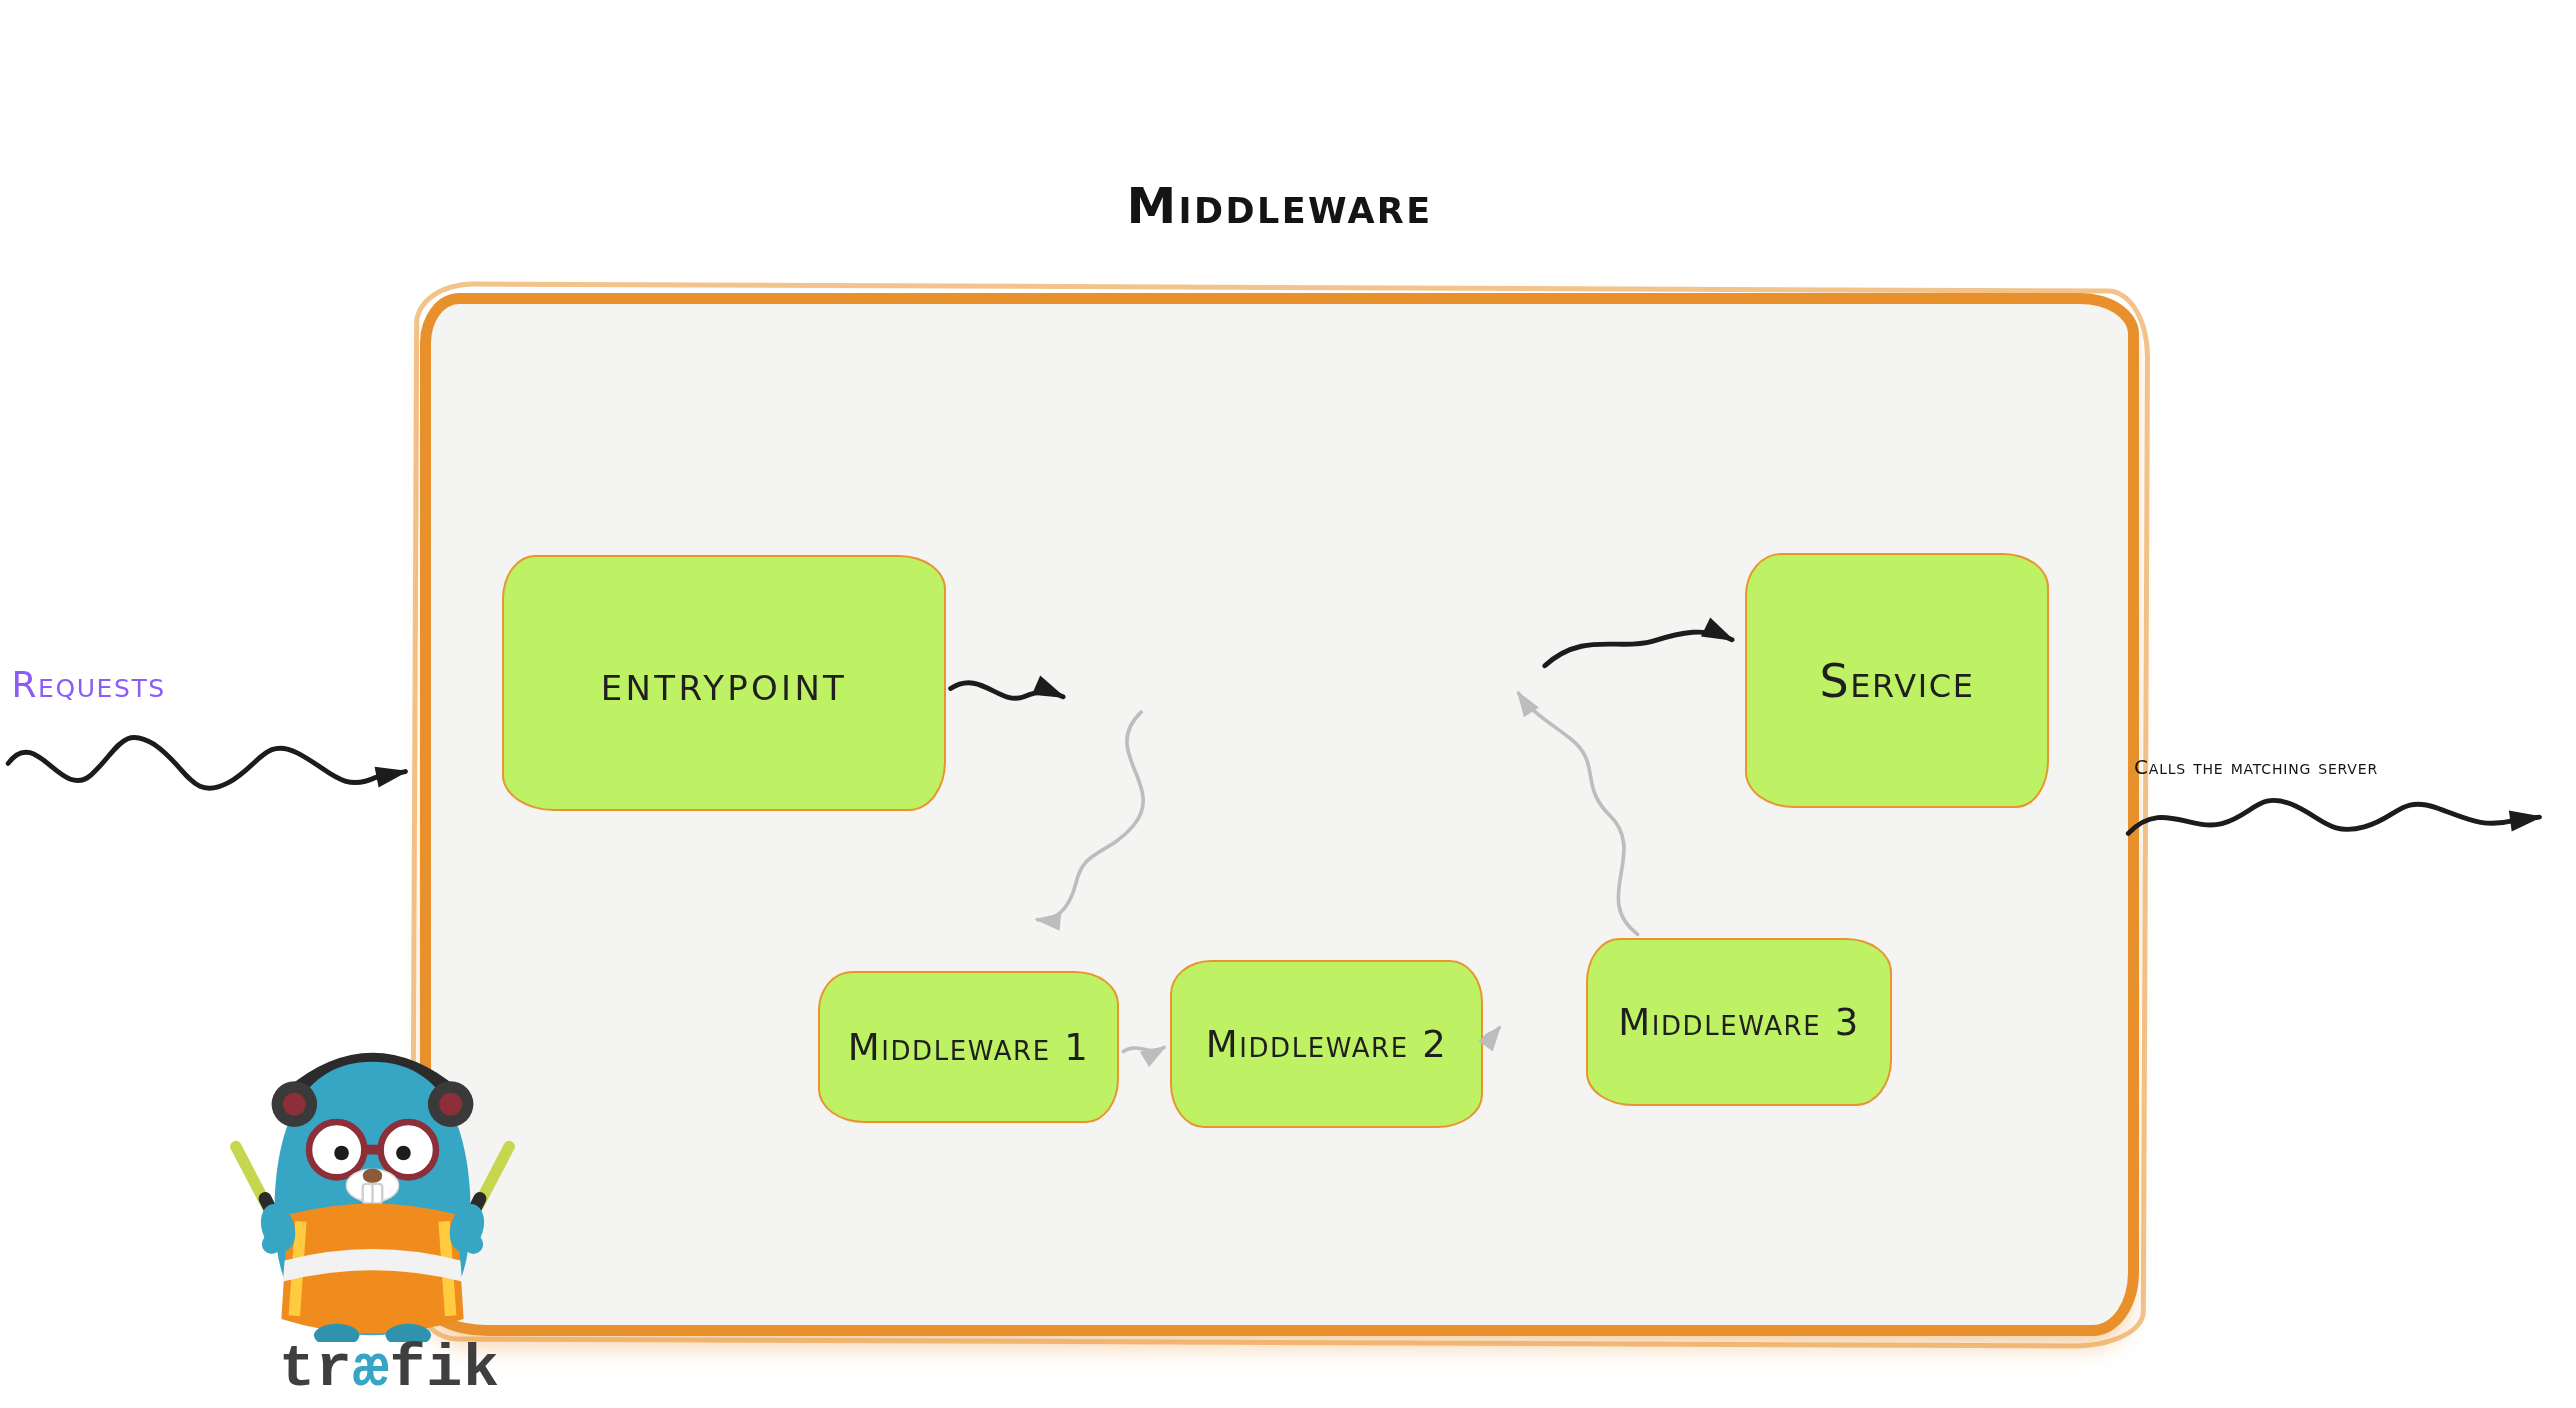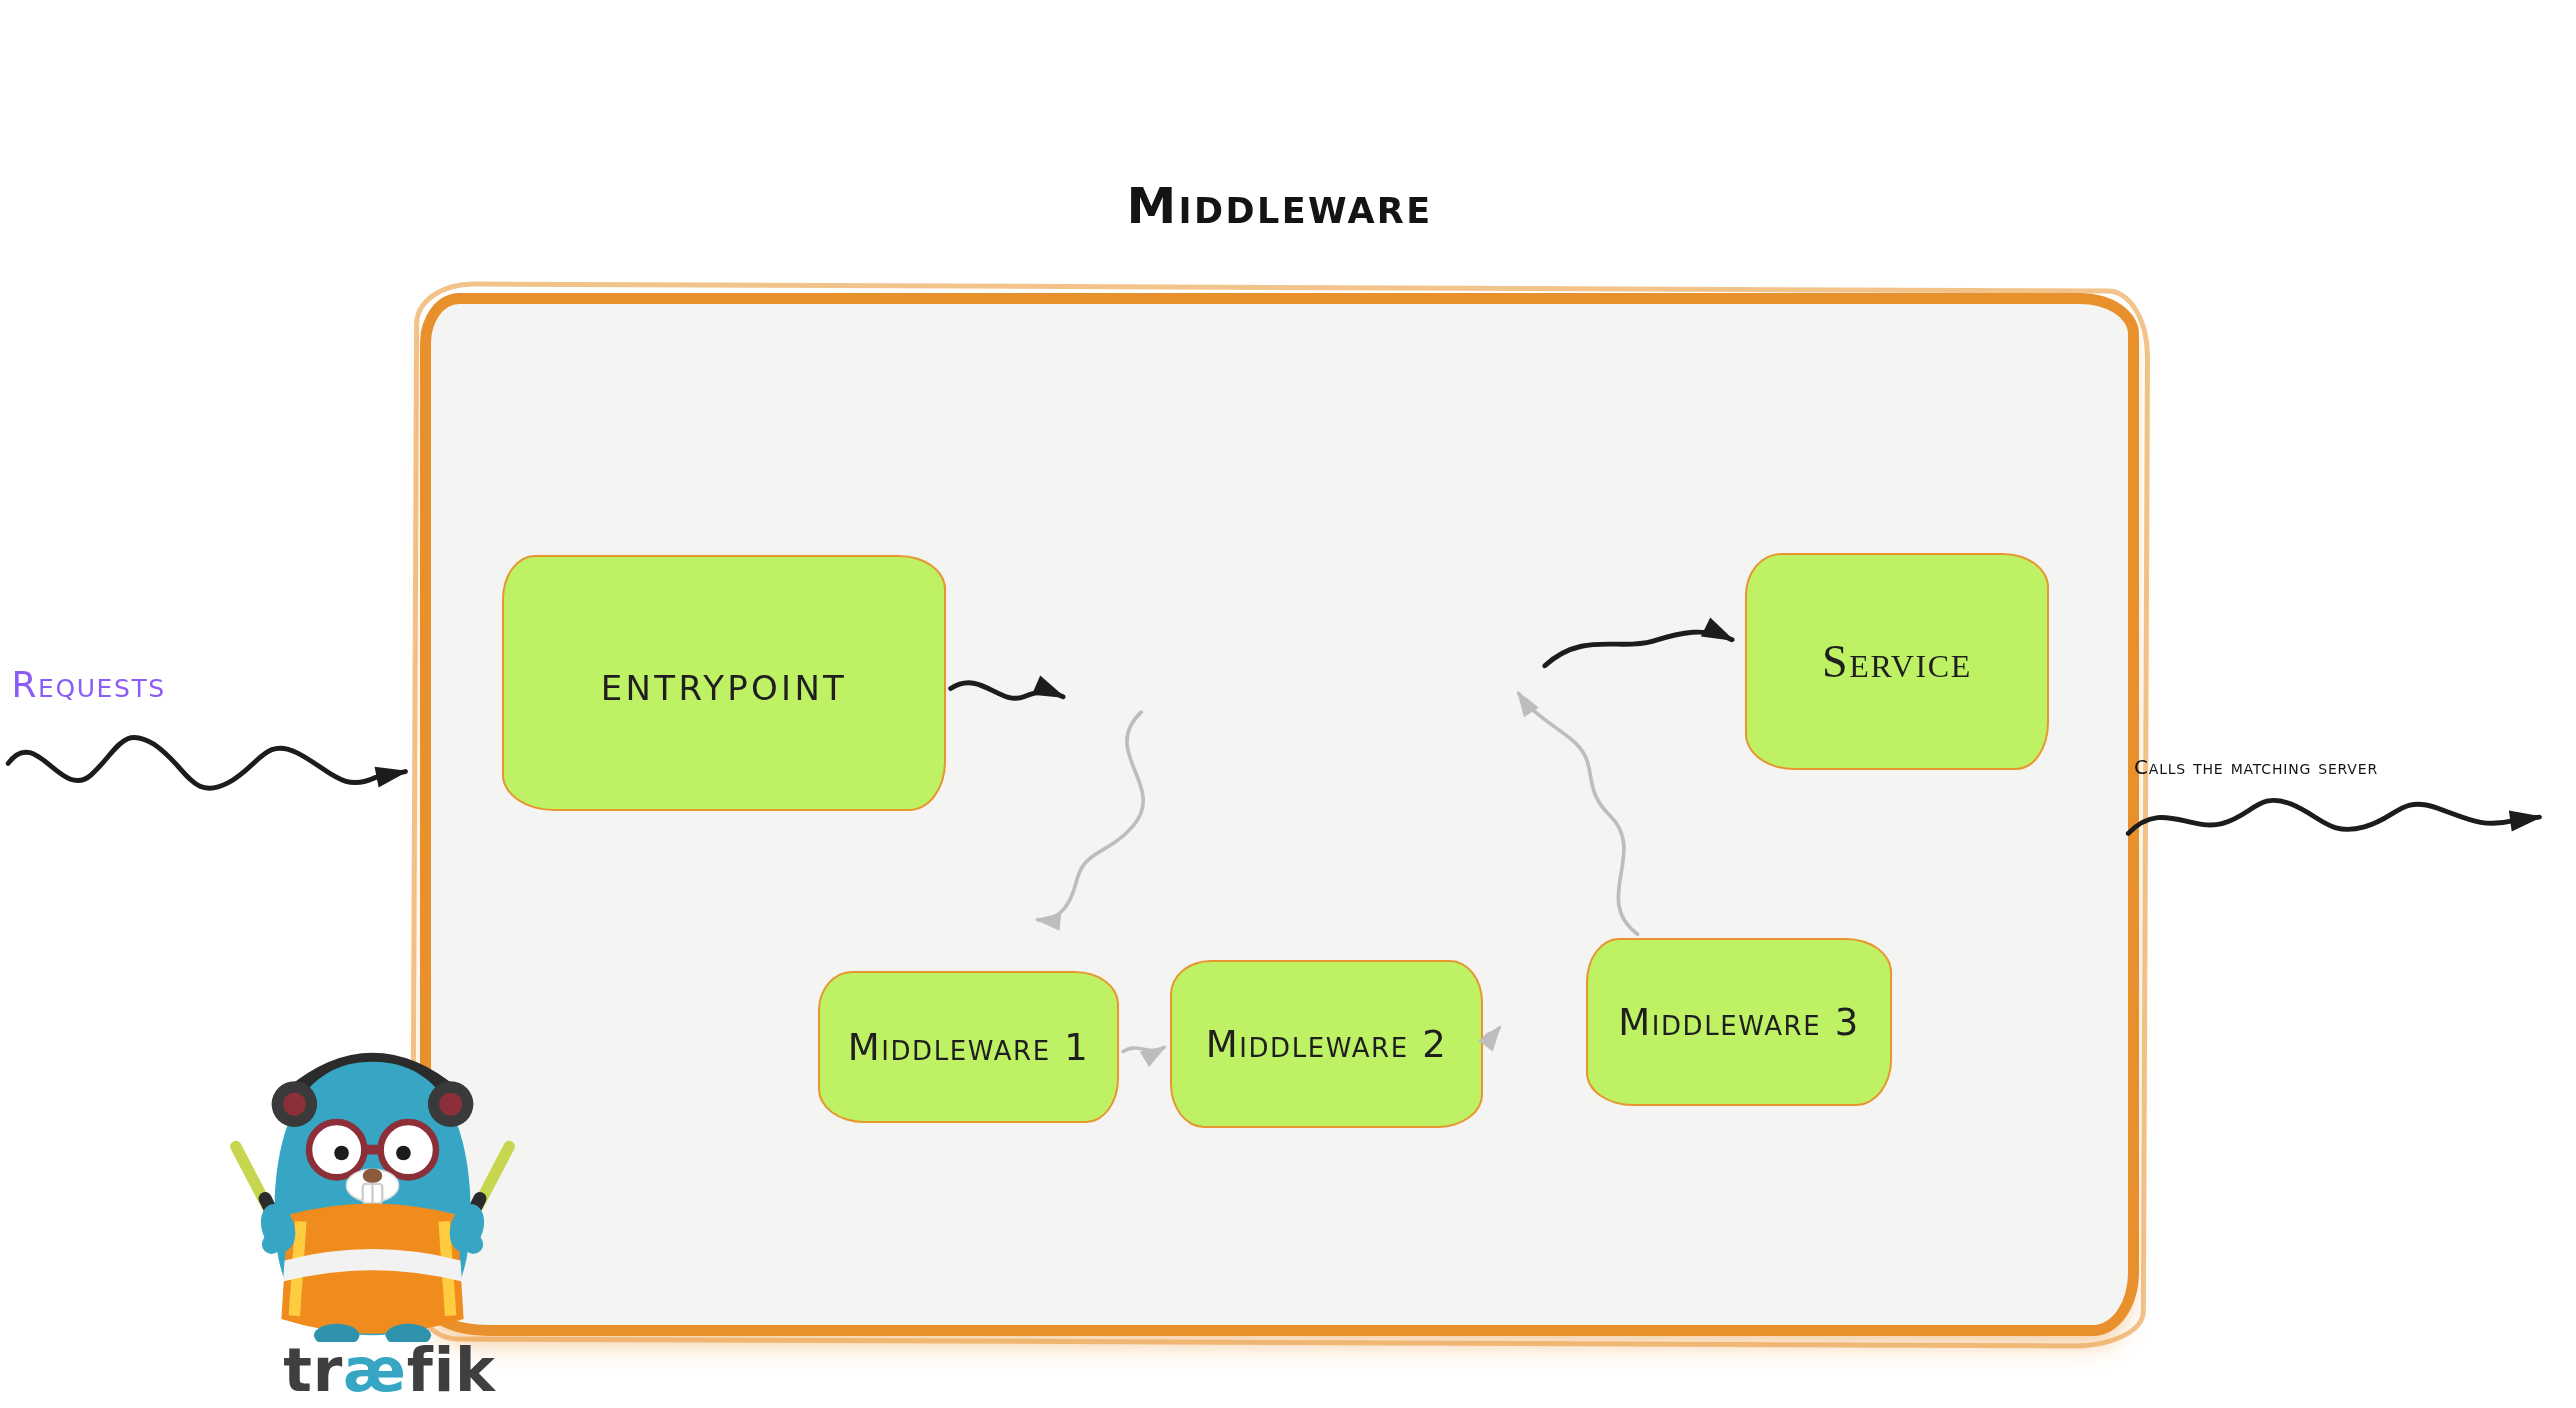--- a/index.html
+++ b/index.html
@@ -36,22 +36,22 @@
     border:2.4px solid #e8952f;
     font-variant:small-caps;
     letter-spacing:1.6px;
     color:#1f1f1f;
   }
   .node span{white-space:nowrap;}
   #node-entrypoint{left:502px;top:555px;width:444px;height:256px;
     border-radius:33px 47px 37px 52px / 44px 34px 49px 36px;font-size:49px;letter-spacing:3.3px;}
   #node-router{left:1078px;top:543px;width:464px;height:267px;
     border-radius:46px 36px 50px 39px / 36px 49px 37px 47px;font-size:47px;}
-  #node-service{left:1745px;top:553px;width:304px;height:217px;
-    border-radius:36px 46px 33px 49px / 42px 34px 47px 36px;font-size:46px;font-family:Liberation Serif, serif;}
+  #node-service{left:1745px;top:553px;width:304px;height:255px;
+    border-radius:36px 46px 33px 49px / 42px 34px 47px 36px;font-size:46px;}
   #node-middleware-1{left:818px;top:971px;width:301px;height:152px;
     border-radius:34px 44px 33px 46px / 39px 33px 44px 34px;font-size:37px;}
   #node-middleware-2{left:1170px;top:960px;width:313px;height:168px;
     border-radius:41px 33px 46px 34px / 34px 42px 33px 44px;font-size:37px;}
   #node-middleware-3{left:1586px;top:938px;width:306px;height:168px;
     border-radius:33px 46px 36px 47px / 44px 34px 46px 33px;font-size:37px;}
   
   #diagram-title{
     position:absolute;left:954px;top:177px;width:651px;z-index:3;
     text-align:center;font-variant:small-caps;font-size:50px;font-weight:600;
@@ -66,21 +66,21 @@
     font-variant:small-caps;font-size:20px;letter-spacing:0.8px;color:#141414;white-space:nowrap;
   }
   
   #arrows{position:absolute;left:0;top:0;width:2576px;height:1408px;z-index:5;pointer-events:none;}
   .edge-black{fill:none;stroke:#1c1c1c;stroke-width:6;stroke-linecap:round;}
   .edge-gray{fill:none;stroke:#bdbdbd;stroke-width:4.5;stroke-linecap:round;}
   
   #gopher{position:absolute;left:226px;top:1016px;width:293px;height:326px;z-index:6;}
   #wordmark{
     position:absolute;left:243px;top:1335px;width:293px;z-index:6;
-    text-align:center;font-size:60px;font-weight:600;letter-spacing:0.8px;color:#3f3f3f;white-space:nowrap;
+    text-align:center;font-size:60px;font-weight:600;letter-spacing:0.8px;color:#3f3f3f;white-space:nowrap;font-family:Liberation Mono, monospace;
   }
   #wordmark .lig{color:#36a6c4;}
 </style>
 </head>
 <body>
 
 <div id="canvas">
 
   <div id="diagram-title">Middleware</div>
 

